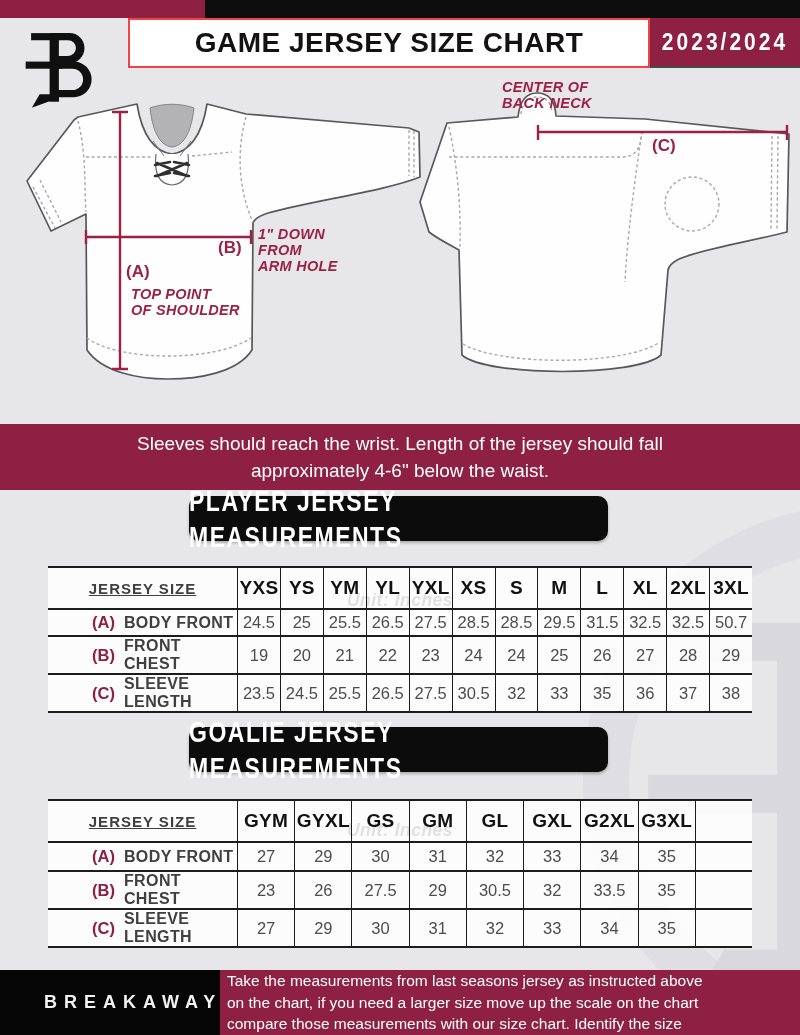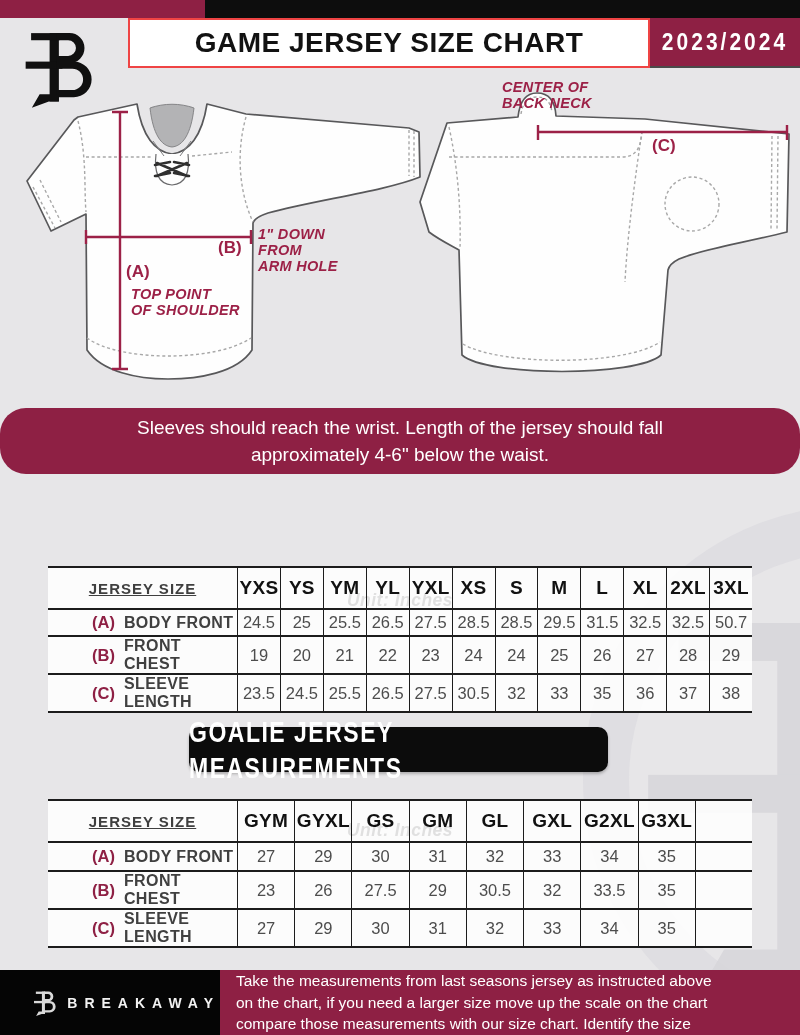--- a/index.html
+++ b/index.html
@@ -26,22 +26,22 @@
   .seam{fill:none;stroke:#a8a8a8;stroke-width:1.4;stroke-dasharray:3 2.6;}
   .lace{fill:none;stroke:#2f2f2f;stroke-width:2.6;stroke-linecap:round;}
   .mline{fill:none;stroke:#9c2147;stroke-width:2.4;}
   .neckfill{fill:#b3b3b5;stroke:#7d7d7f;stroke-width:.9;}
   .thinline{fill:none;stroke:#7d7d7f;stroke-width:1;}
   .ann{position:absolute;color:#9c2147;z-index:2;}
   .ann .key{font-weight:bold;font-size:17px;}
   .ann-note{font-style:italic;font-size:14.5px;line-height:16px;letter-spacing:.3px;font-weight:bold;}
 
   
-  .notice{position:absolute;left:0;top:408px;width:800px;height:66px;background:#8e2044;z-index:2;
-          display:flex;flex-direction:column;align-items:center;justify-content:center;border-radius:26px;}
+  .notice{position:absolute;left:0;top:424px;width:800px;height:66px;background:#8e2044;z-index:2;
+          display:flex;flex-direction:column;align-items:center;justify-content:center;}
   .notice div{color:#ffffff;font-size:19px;line-height:27px;}
 
   
   .pill{position:absolute;left:189px;width:419px;height:45px;background:#0c0c0c;border-radius:10px;
         display:flex;align-items:center;justify-content:center;z-index:2;box-shadow:0 2px 3px rgba(0,0,0,.25);}
   .pill span{color:#fff;font-size:23px;font-weight:bold;letter-spacing:1.5px;
              display:inline-block;transform:scaleY(1.32);}
   .unit{position:absolute;left:0;width:800px;text-align:center;z-index:2;
         font-style:italic;font-weight:bold;font-size:17.5px;color:#252525;letter-spacing:.5px;margin-top:44px;}
 
@@ -56,23 +56,23 @@
   .st-corner{font-weight:bold;font-size:15px;letter-spacing:1px;color:#3f3f3f;text-decoration:underline;}
   .st-h{font-weight:bold;font-size:19px;letter-spacing:.3px;color:#111;}
   .st-v{font-size:16.5px;color:#4d4d4d;}
   .st-label{justify-content:flex-start;padding-left:44px;}
   .st-key{color:#8e2044;font-weight:bold;font-size:16.5px;margin-right:9px;}
   .st-lab{font-weight:bold;font-size:16px;letter-spacing:.4px;color:#404040;}
 
   
   .footer{position:absolute;left:0;top:970px;width:800px;height:65px;z-index:3;display:flex;}
   .footer-black{width:220px;height:100%;background:#050505;display:flex;align-items:center;}
-  .footer-brand{color:#f2f2f2;font-size:14px;font-weight:bold;letter-spacing:7px;margin-left:10px;}
+  .footer-brand{color:#f2f2f2;font-size:18px;font-weight:bold;letter-spacing:7px;margin-left:10px;}
   .footer-maroon{flex:1;background:#8e2044;display:flex;flex-direction:column;justify-content:center;
-                 padding-left:16px;box-sizing:border-box;}
+                 padding-left:7px;box-sizing:border-box;}
   .footer-maroon div{color:#ffffff;font-size:15.5px;line-height:21.5px;}
 
   
   .wm{position:absolute;left:0;top:0;z-index:0;}
 </style>
 </head>
 <body>
 
 <div class="page">
 
@@ -158,20 +158,23 @@
   <div class="ann ann-note" style="left:502px;top:79px;">
     <div>CENTER OF</div>
     <div>BACK NECK</div>
   </div>
 
   <div class="notice">
     <div>Sleeves should reach the wrist. Length of the jersey should fall</div>
     <div>approximately 4-6" below the waist.</div>
   </div>
 
+  <div class="pill" style="top:496px;">
+    <span>PLAYER JERSEY MEASUREMENTS</span>
+  </div>
   <div class="unit" style="top:546px;">Unit: Inches</div>
   <div class="size-table" id="player-table" style="grid-template-columns: 189px repeat(12, 1fr); grid-template-rows: 42px repeat(3, 1fr);">
       <div class="st-cell st-corner">JERSEY SIZE</div>
       <div class="st-cell st-h st-size">YXS</div>
       <div class="st-cell st-h st-size">YS</div>
       <div class="st-cell st-h st-size">YM</div>
       <div class="st-cell st-h st-size">YL</div>
       <div class="st-cell st-h st-size">YXL</div>
       <div class="st-cell st-h st-size">XS</div>
       <div class="st-cell st-h st-size">S</div>

